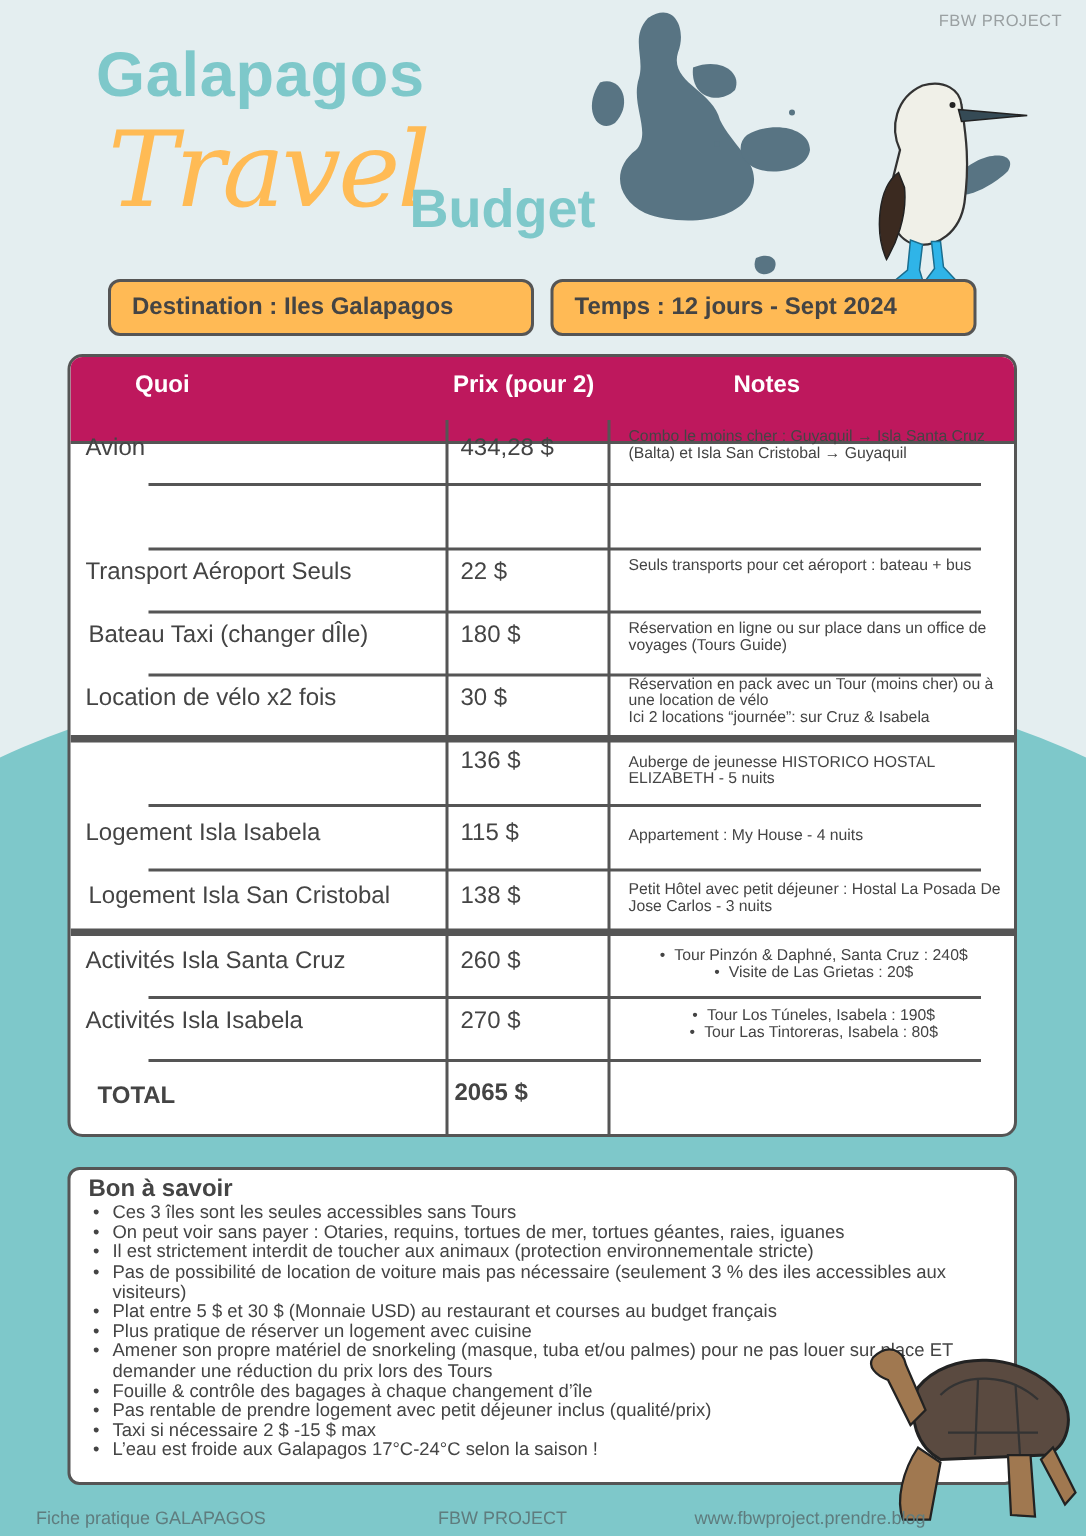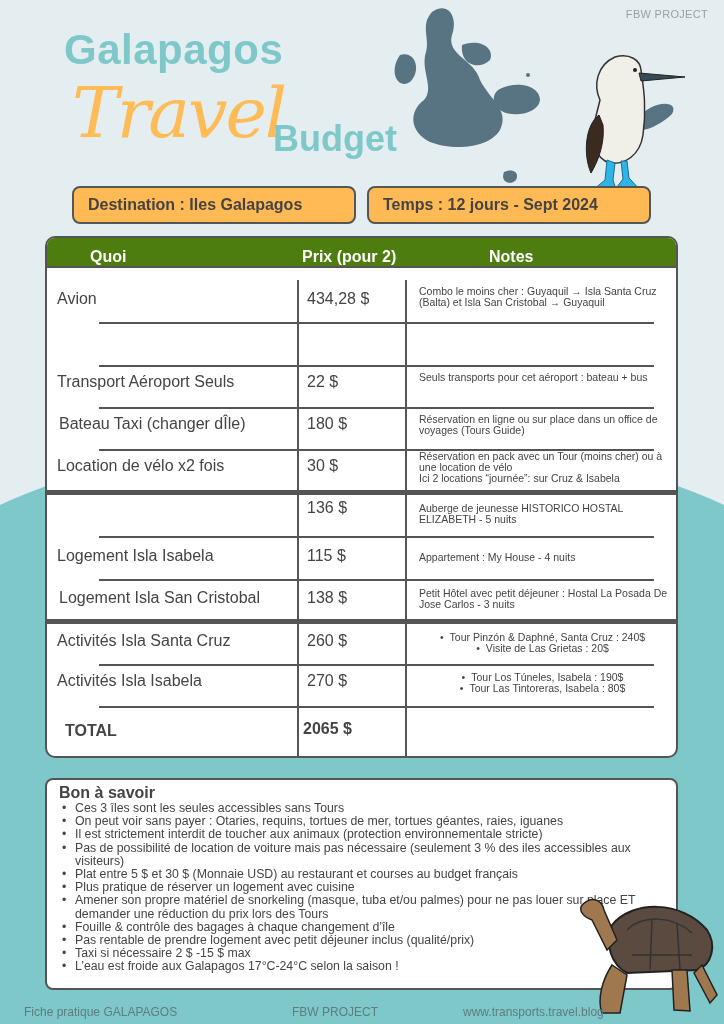--- a/index.html
+++ b/index.html
@@ -34,21 +34,21 @@
     border-radius: 8px; font-size: 16px; font-weight: bold; color: #444; display: flex; align-items: center; padding-left: 14px;
   }
   .pill.dest { left: 72px; width: 284px; }
   .pill.time { left: 367px; width: 284px; }
 
   .table-card {
     position: absolute; left: 45px; top: 236px; width: 633px; height: 522px;
     background: #fff; border: 2px solid #555; border-radius: 10px; overflow: hidden;
   }
   .table-head {
-    height: 30px; background: #4d7c0f; display: flex; align-items: center; color: #fff; font-size: 16px; font-weight: bold;
+    height: 58px; background: #be185d; display: flex; align-items: center; color: #fff; font-size: 16px; font-weight: bold;
     border-bottom: 2px solid #555;
   }
   .th { position: absolute; top: 10px; }
   .th.q { left: 43px; } .th.p { left: 255px; } .th.n { left: 442px; }
   .col-line { position: absolute; top: 42px; bottom: 0; width: 2px; background: #555; }
   .col-line.c1 { left: 250px; } .col-line.c2 { left: 358px; }
   .row { position: absolute; left: 0; width: 633px; }
   .row .q { position: absolute; left: 10px; font-size: 16px; color: #444; white-space: nowrap; }
   .row .p { position: absolute; left: 260px; font-size: 16px; color: #444; }
   .row .n { position: absolute; left: 372px; width: 255px; font-size: 10.5px; line-height: 11px; color: #444; }
@@ -218,13 +218,13 @@
   <path d="M40 40 C60 15 110 15 135 45 C145 60 140 80 125 85 L55 88 C40 80 32 60 40 40 Z" fill="#5a4a40" stroke="#222" stroke-width="2"></path>
   <path d="M55 45 C70 30 100 30 120 48 M60 70 L120 70 M80 35 L78 85 M105 38 L108 85" stroke="#333" stroke-width="1.5" fill="none"></path>
   <path d="M10 20 C20 10 30 15 32 25 L45 55 L35 65 L20 35 C12 32 6 26 10 20 Z" fill="#a07850" stroke="#222" stroke-width="1.5"></path>
   <path d="M40 80 C30 95 25 115 30 128 L48 128 L55 90 Z" fill="#a07850" stroke="#222" stroke-width="1.5"></path>
   <path d="M100 85 L102 125 L118 126 L115 85 Z" fill="#a07850" stroke="#222" stroke-width="1.5"></path>
   <path d="M130 80 L145 110 L138 118 L122 88 Z" fill="#a07850" stroke="#222" stroke-width="1.5"></path>
 </svg>
 
 <div class="footer f1">Fiche pratique GALAPAGOS</div>
 <div class="footer f2">FBW PROJECT</div>
-<div class="footer f3">www.transports.travel.blog</div>
+<div class="footer f3">www.fbwproject.prendre.blog</div>
 
 </body></html>

